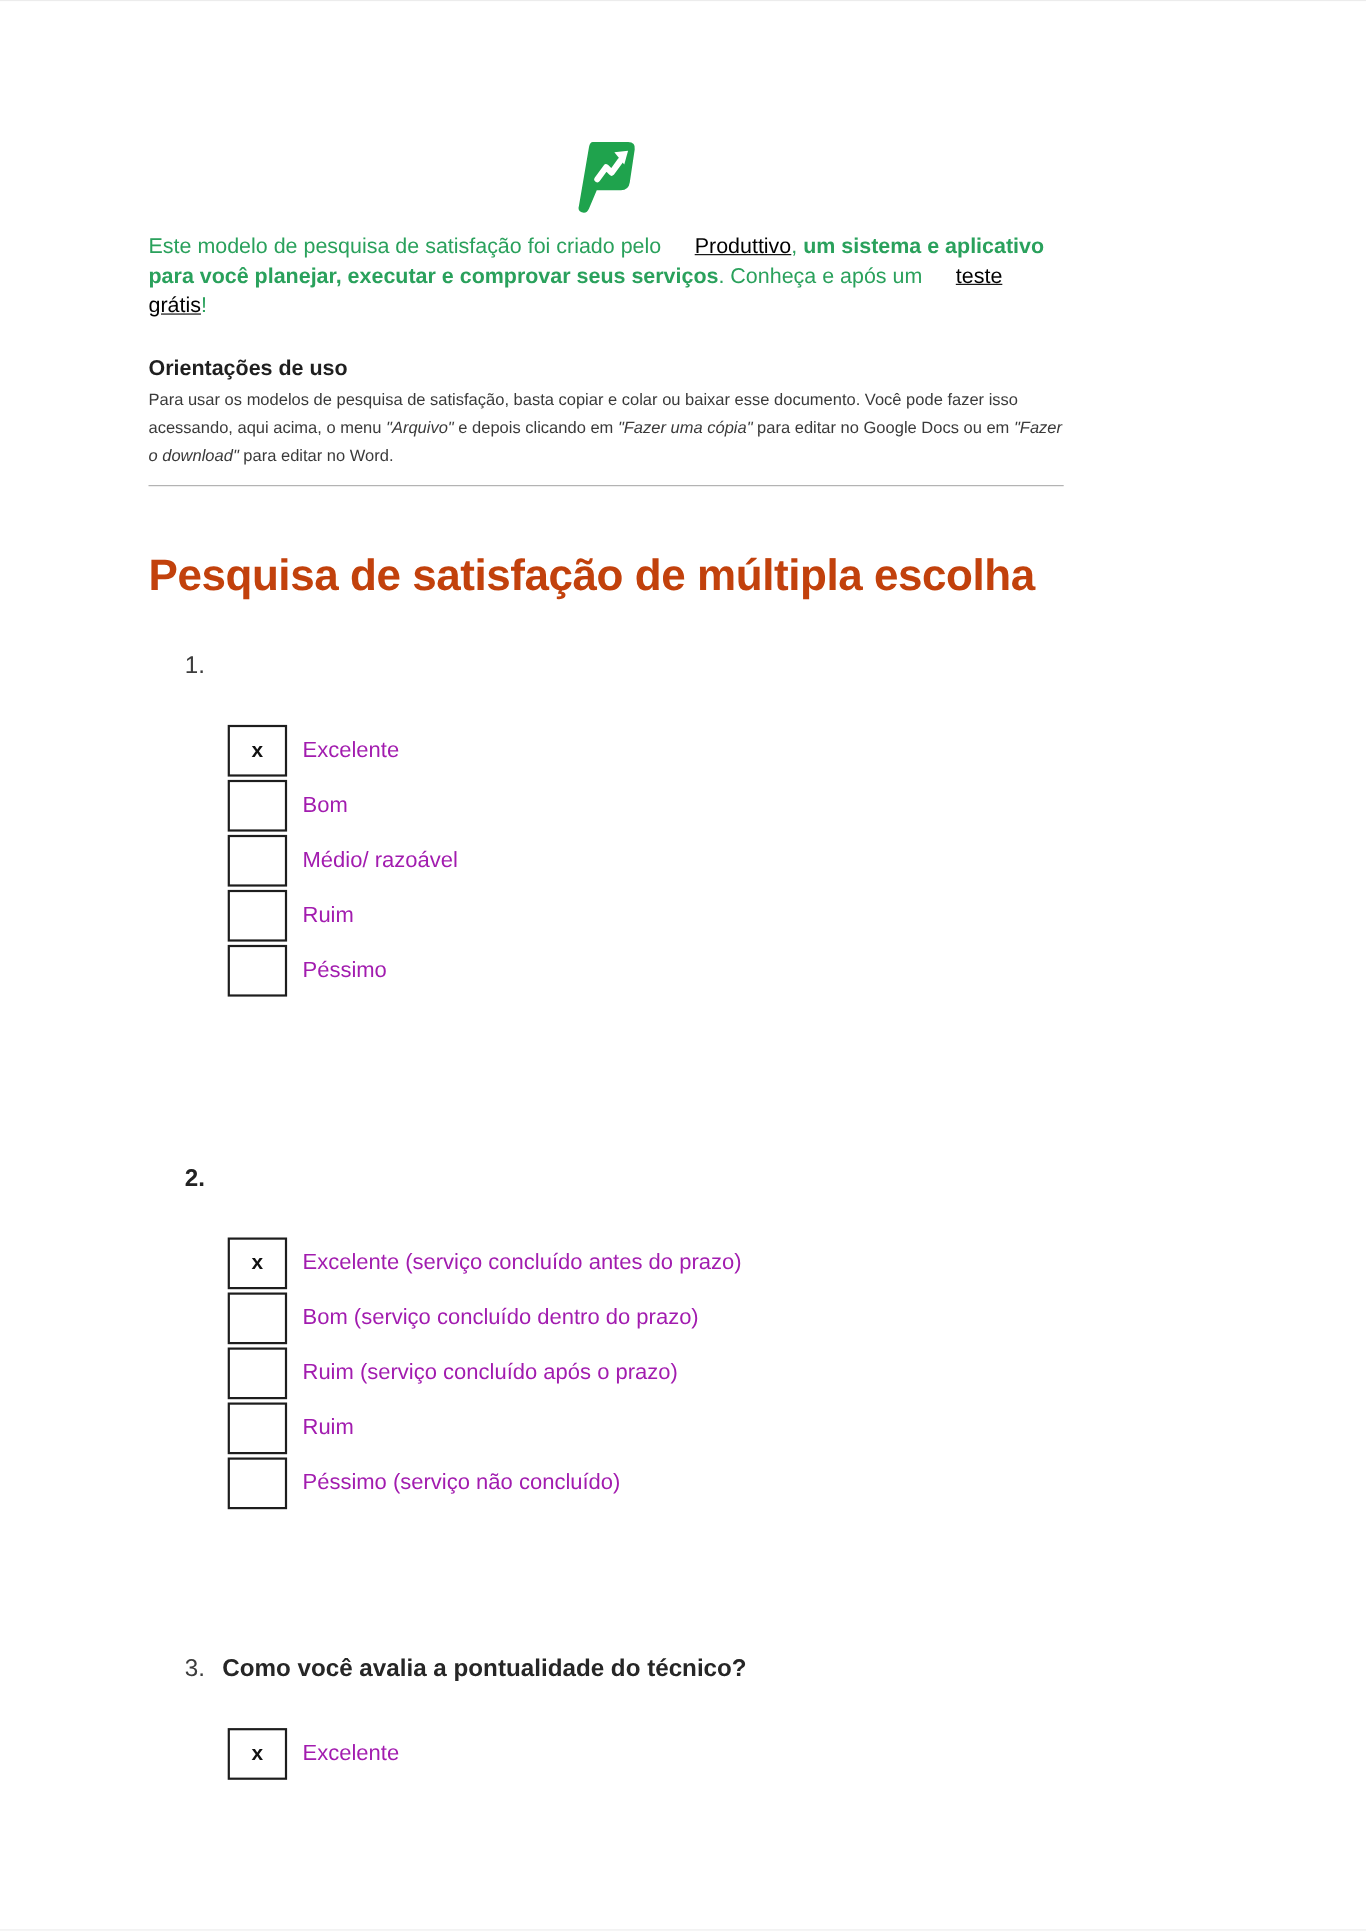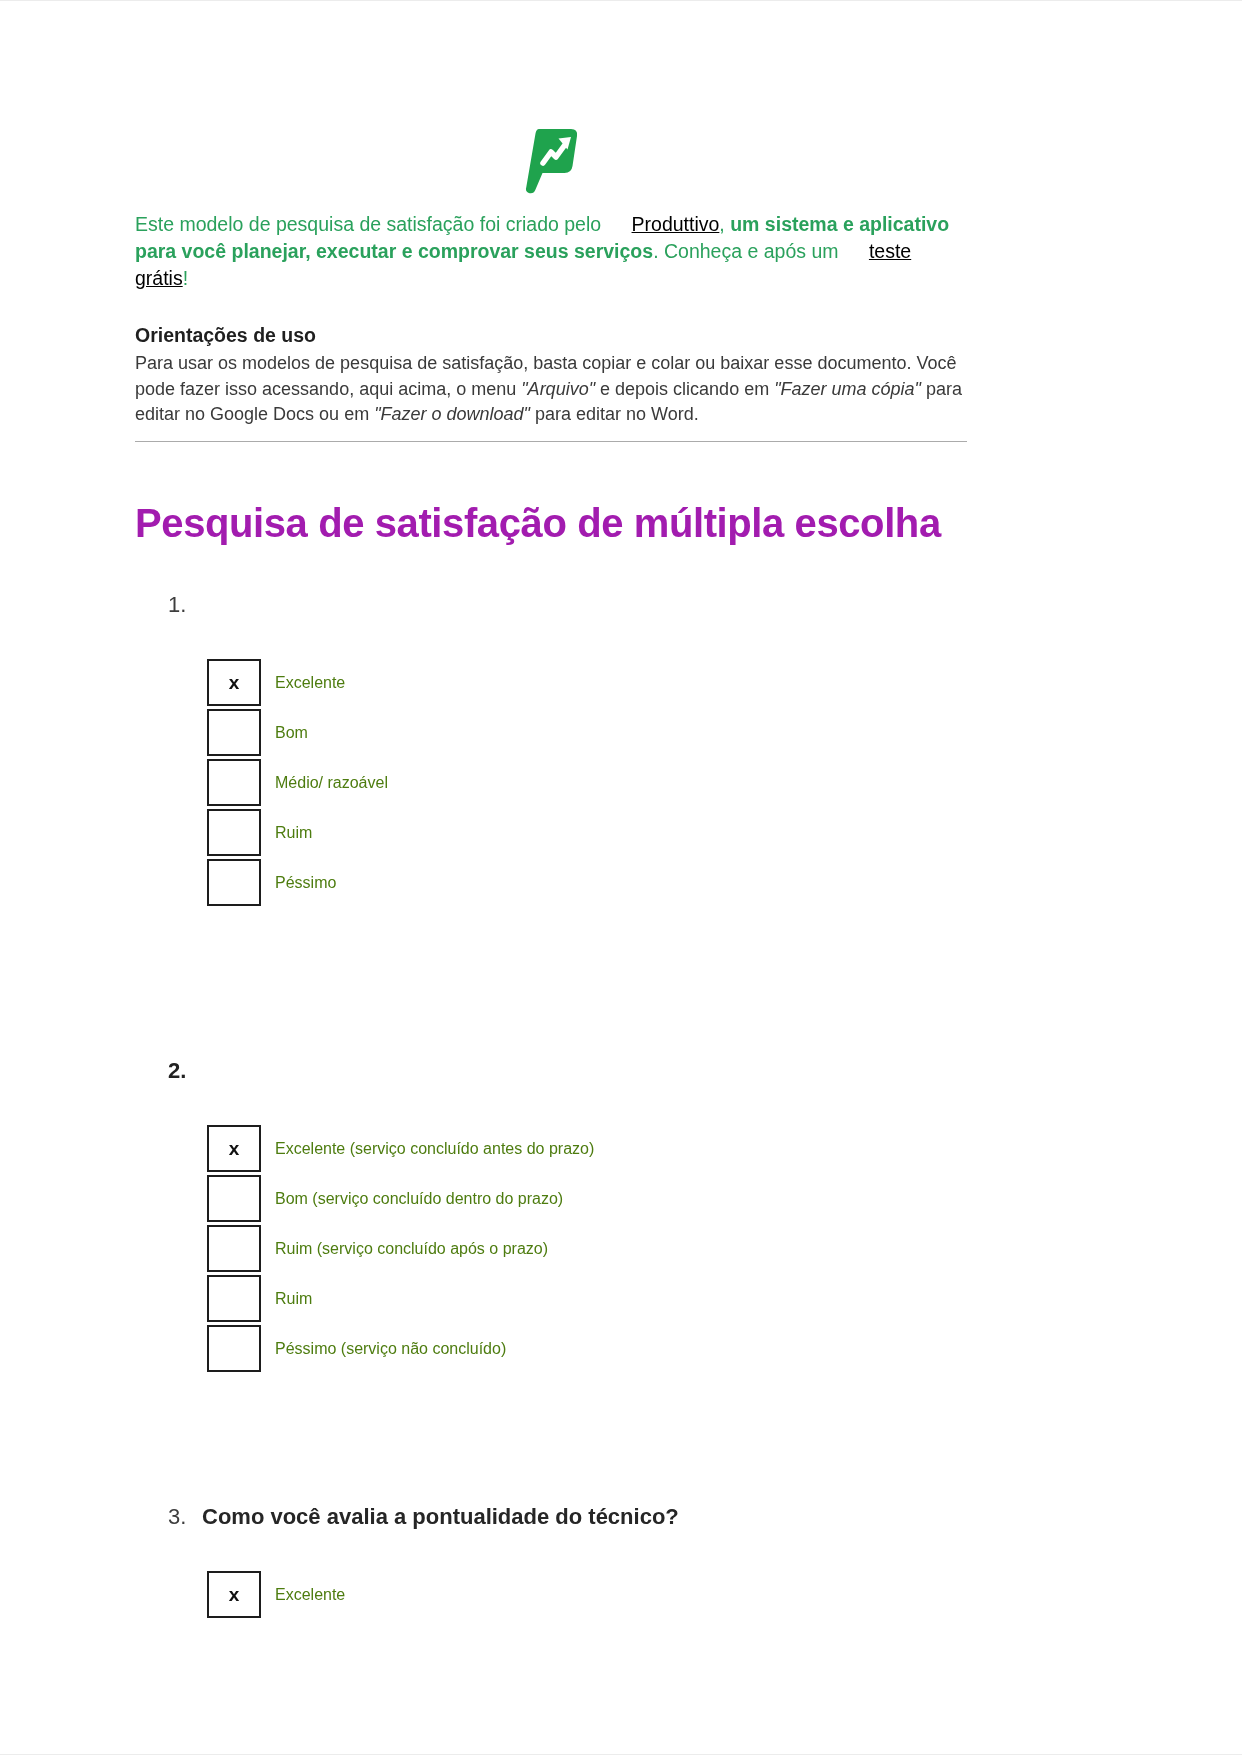--- a/index.html
+++ b/index.html
@@ -13,46 +13,46 @@
   .content { margin-left:135px; width:832px; }
 
   .logo-row { padding-top:126px; display:flex; justify-content:center; }
   .logo-row svg { width:56px; height:70px; display:block; }
 
   .intro { margin-top:14px; font-size:19.5px; line-height:27px; color:#2AA15C; }
   .intro strong { font-weight:700; }
   .green-link { color:#000000; text-decoration:underline; cursor:pointer;margin-left:25px; }
 
   .orient-title { margin-top:31px; font-size:19.5px; line-height:24px; font-weight:700; color:#1f1f1f; }
-  .orient { margin-top:4px; font-size:18px; line-height:25.5px; color:#3a3a3a; }
+  .orient { margin-top:4px; font-size:15px; line-height:25.5px; color:#3a3a3a; }
   .orient em { font-style:italic; }
 
   hr.divider { border:none; border-top:1px solid #ababab; margin-top:13px; width:832px; }
 
-  h1.doc-title { margin-top:58px; font-size:40px; line-height:46px; font-weight:700; color:#a21caf; letter-spacing:-0.4px; }
+  h1.doc-title { margin-top:58px; font-size:40px; line-height:46px; font-weight:700; color:#c2410c; letter-spacing:-0.4px; }
 
   .q-head { display:flex; align-items:baseline; font-size:22px; line-height:30px; color:#262626; }
   .q-num { flex:none; width:34px; margin-left:33px; font-weight:400; color:#3d3d3d; }
   .q-text { font-weight:700; }
   .question.bold-num .q-num { font-weight:700; color:#222; }
 
   .question-1 { margin-top:44px; }
   .question-2 { margin-top:148px; }
   .question-3 { margin-top:128px; }
 
   .options { margin-top:38px; margin-left:72px; }
   .opt-row { display:flex; align-items:center; height:50px; }
   .checkbox {
     flex:none; width:54px; height:47px;
     border:2px solid #1d1d1d; background:#ffffff;
     display:flex; align-items:center; justify-content:center;
     cursor:pointer;
   }
   .checkbox .mark { font-weight:700; font-size:19px; color:#111; line-height:1; }
-  .opt-label { margin-left:14px; font-size:16px; color:#4d7c0f; }
+  .opt-label { margin-left:14px; font-size:20px; color:#a21caf; }
 </style>
 </head>
 <body>
 
 <div class="content">
 
   <div class="logo-row">
     <svg viewBox="0 0 56 70" aria-hidden="true">
       <path fill="#1FA34D" d="M16 2 L48 2 Q55 2 54 9 L49.5 39 Q48.5 46 41.5 46 L19.5 46 L12.5 62.5 Q10.5 67.5 5.8 66 Q1.8 64.5 3.4 59.5 L12.5 6.5 Q13.3 2 16 2 Z"></path>
       <path d="M20 36 L28 25 L33 30 L41 19" stroke="#ffffff" stroke-width="5.5" fill="none" stroke-linecap="round" stroke-linejoin="round"></path>

